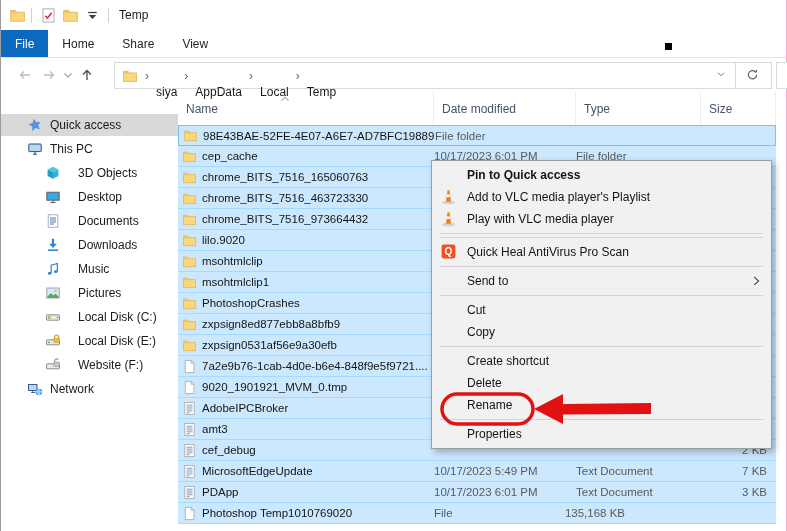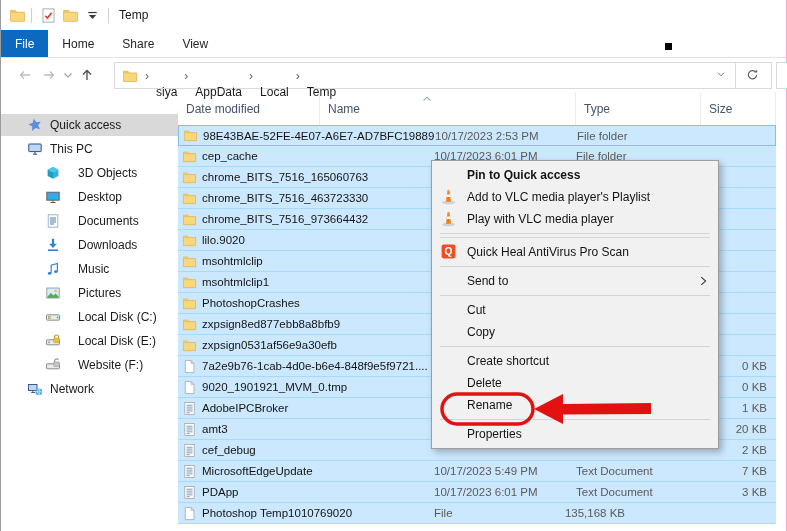--- a/index.html
+++ b/index.html
@@ -57,21 +57,21 @@
   .row{height:21px;display:flex;align-items:center;background:var(--sel,#cce8ff);border-bottom:1px solid #a5daff;font-size:11.5px;}
   .row.focused{border:1px solid #7ec1ed;}
   .cell-name{width:256px;display:flex;align-items:center;padding-left:4px;color:#141414;overflow:hidden;white-space:nowrap;flex:none;}
   .f-icon{width:15px;height:15px;margin-right:5px;flex:none;}
   .f-icon svg{width:100%;height:100%;}
   .cell-date{width:142px;color:#5a5a5a;white-space:nowrap;flex:none;}
   .cell-type{width:125px;color:#5a5a5a;white-space:nowrap;flex:none;}
   .cell-size{width:73px;color:#5a5a5a;text-align:right;padding-right:7px;flex:none;}
 
   
-  .context-menu{position:absolute;left:430px;top:160px;width:288px;background:#f1f1f1;border:1px solid #9d9d9d;box-shadow:3px 3px 7px rgba(0,0,0,.28);padding:3px 0;z-index:10;}
+  .context-menu{position:absolute;left:430px;top:160px;width:341px;background:#f1f1f1;border:1px solid #9d9d9d;box-shadow:3px 3px 7px rgba(0,0,0,.28);padding:3px 0;z-index:10;}
   .menu-item{height:22px;display:flex;align-items:center;font-size:12px;color:#141414;position:relative;padding-left:35px;white-space:nowrap;}
   .menu-item.bold{font-weight:bold;}
   .m-icon{position:absolute;left:8px;top:2px;width:17px;height:17px;}
   .m-icon svg{width:100%;height:100%;}
   .m-sub{position:absolute;right:8px;top:4px;width:14px;height:14px;}
   .m-sub svg{width:14px;height:14px;}
   .menu-sep{height:1px;background:#d4d4d4;margin:3px 8px;}
 
   
   .annotation-svg{position:absolute;left:0;top:0;width:787px;height:531px;pointer-events:none;z-index:20;}
@@ -286,37 +286,36 @@
               <rect x="1.5" y="3.5" width="8.5" height="6" fill="#bdd7f2" stroke="#2d4f83" stroke-width=".9"></rect>
               <path d="M4.2 11.5h4M5.8 9.5v2" stroke="#2d4f83" stroke-width=".9"></path>
               <circle cx="11.8" cy="10.8" r="3.4" fill="#3fa3e0"></circle>
               <path d="M8.4 10.8h6.8M11.8 7.4a5.5 5.5 0 0 1 0 6.8M11.8 7.4a5.5 5.5 0 0 0 0 6.8" stroke="#fff" stroke-width=".6" fill="none"></path>
             </svg></span>
           <span class="s-label">Network</span>
         </div>
       </div>
     <div class="main">
       <div class="list-header">
-          <div class="hcell" style="width: 142px;">Date modified</div>
           <div class="hcell" style="width: 256px; position: relative;">Name<span class="sort-caret"><svg viewBox="0 0 16 12">
                 <path d="M4 9l4-4 4 4" fill="none" stroke="#8ca6bd" stroke-width="1.2"></path>
               </svg></span></div>
+          <div class="hcell" style="width: 142px;">Date modified</div>
           <div class="hcell" style="width: 125px;">Type</div>
           <div class="hcell" style="width: 75px;">Size</div>
         </div>
       <div class="rows">
           <div class="row focused">
             <div class="cell-name">
               <span class="f-icon"><svg viewBox="0 0 16 16">
                   <path d="M1.5 13.5V3.3h4.6l1.2 1.6h7.2v8.6z" fill="#f9d87c" stroke="#d9a23a" stroke-width=".6"></path>
                   <path d="M1.5 5.6h6l-1.1-1.5H1.5z" fill="#edc35f"></path>
                 </svg></span>
               <span>98E43BAE-52FE-4E07-A6E7-AD7BFC19889D</span>
             </div>
-            <div class="cell-date">10/17/2023 2:53 PM</div>
             <div class="cell-type">File folder</div>
             <div class="cell-size"></div>
           </div>
           <div class="row">
             <div class="cell-name">
               <span class="f-icon"><svg viewBox="0 0 16 16">
                   <path d="M1.5 13.5V3.3h4.6l1.2 1.6h7.2v8.6z" fill="#f9d87c" stroke="#d9a23a" stroke-width=".6"></path>
                   <path d="M1.5 5.6h6l-1.1-1.5H1.5z" fill="#edc35f"></path>
                 </svg></span>
               <span>cep_cache</span>

